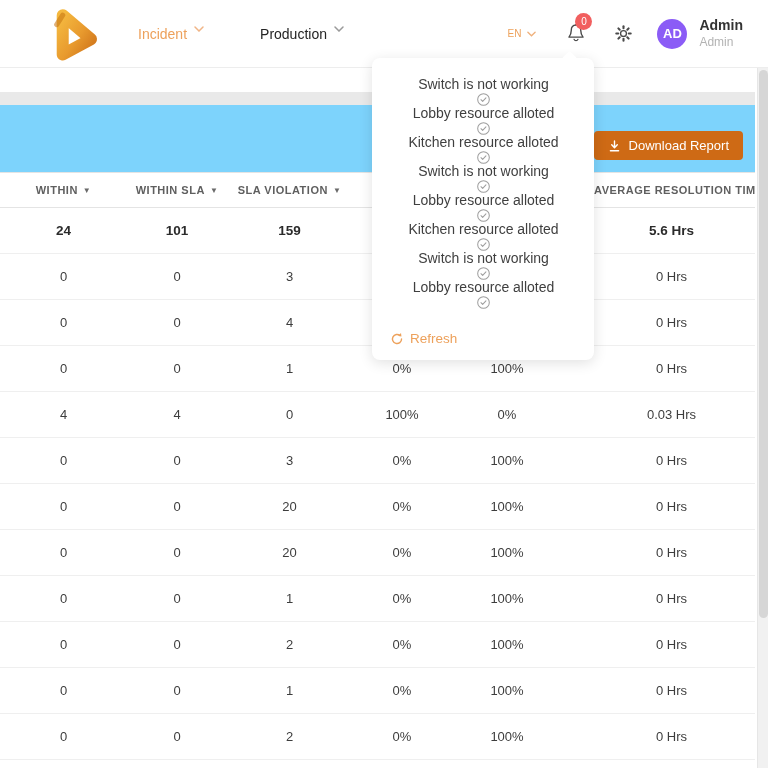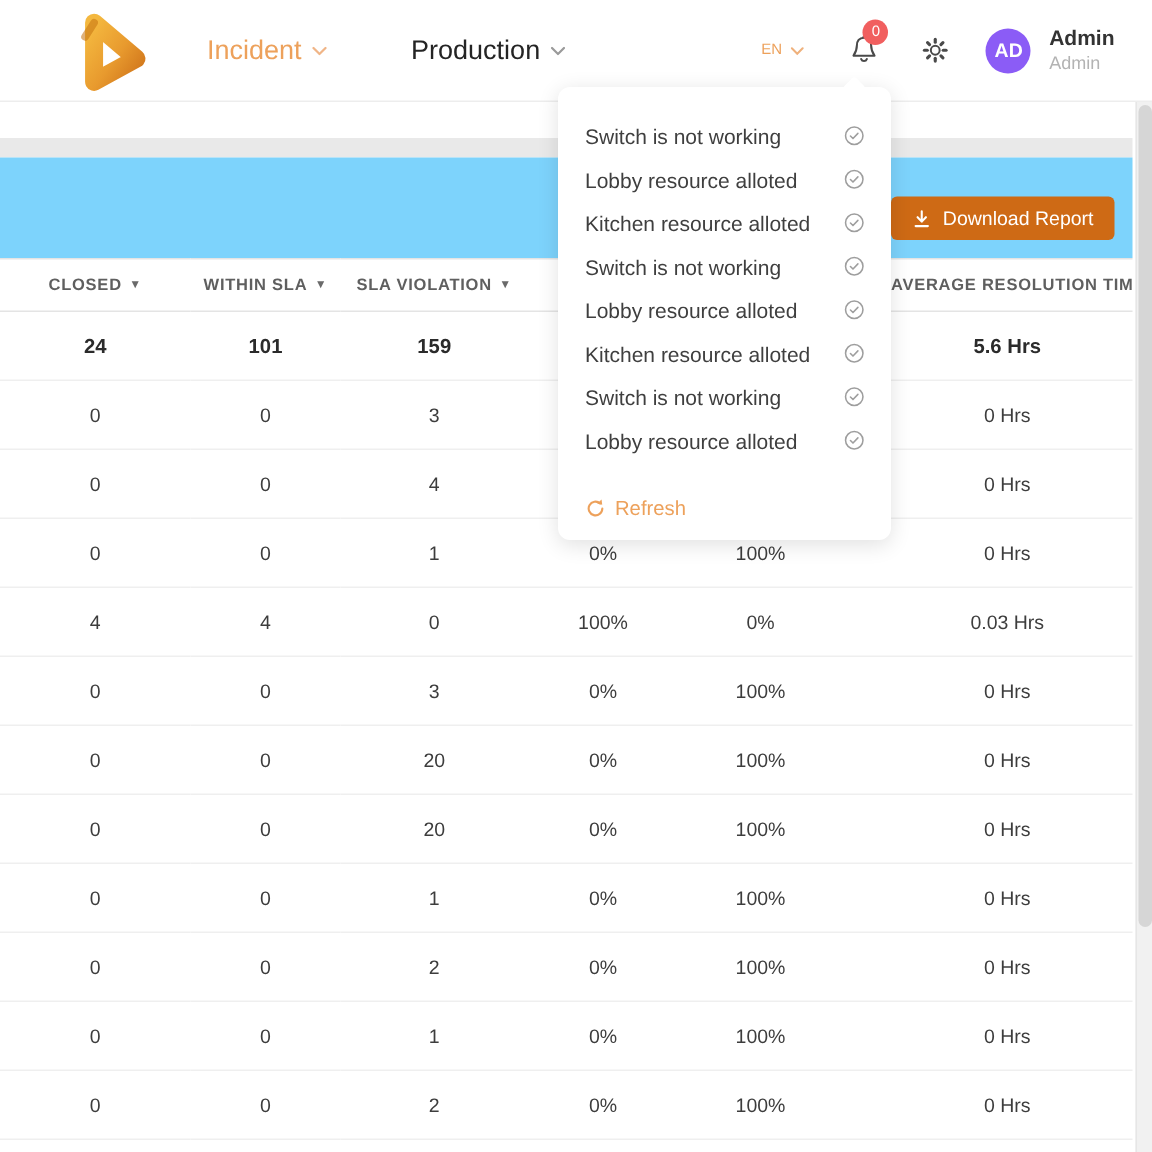--- a/index.html
+++ b/index.html
@@ -14,21 +14,21 @@
   }
   *{margin:0;padding:0;box-sizing:border-box;}
   html,body{width:768px;height:768px;overflow:hidden;background:#fff;}
   body{font-family:"Liberation Sans","DejaVu Sans",sans-serif;color:var(--text-mid);}
   .app{position:relative;width:768px;height:768px;background:#fff;overflow:hidden;}
 
   
   .topbar{height:68px;display:flex;align-items:center;border-bottom:1px solid #ededed;background:#fff;position:relative;z-index:10;}
   .logo-wrap{margin-left:28px;width:80px;height:62px;display:flex;align-items:center;}
   .nav{display:flex;align-items:center;gap:56px;margin-left:30px;}
-  .nav-item{display:flex;align-items:center;gap:7px;font-size:18px;cursor:pointer;}
+  .nav-item{display:flex;align-items:flex-start;gap:7px;font-size:14px;cursor:pointer;}
   .nav-item.active{color:var(--accent);}
   .nav-item.plain{color:#242424;font-weight:normal;}
   .hd-right{margin-left:auto;display:flex;align-items:center;padding-right:25px;}
   .lang{display:flex;align-items:center;gap:6px;color:var(--accent);font-size:10px;cursor:pointer;}
   .bell-wrap{position:relative;margin-left:30px;cursor:pointer;width:22px;height:24px;}
   .badge{position:absolute;top:-9px;left:9px;min-width:17px;height:17px;border-radius:9px;background:var(--badge);color:#fff;font-size:10px;display:flex;align-items:center;justify-content:center;padding:0 4px;}
   .gear{margin-left:26px;cursor:pointer;display:flex;align-items:center;}
   .avatar{margin-left:24px;width:30px;height:30px;border-radius:50%;background:#8b5cf6;color:#fff;font-size:13px;font-weight:bold;display:flex;align-items:center;justify-content:center;cursor:pointer;}
   .user-block{margin-left:12px;line-height:1.25;}
   .user-name{font-size:14px;font-weight:bold;color:#333;}
@@ -48,21 +48,21 @@
   thead th .caret{font-size:8px;color:#6a6a6a;margin-left:5px;vertical-align:1px;}
   thead th.last{padding-left:32px;text-align:left;}
   tbody td{height:46px;font-size:13px;color:#3d3d3d;text-align:center;border-bottom:1px solid var(--border-light);white-space:nowrap;overflow:hidden;}
   tbody td.last{padding-left:26px;}
   tbody tr.totals td{font-weight:bold;color:#2b2b2b;font-size:13.5px;}
 
   
   .dropdown{position:absolute;left:372px;top:58px;width:222px;height:302px;background:#fff;border-radius:8px;box-shadow:0 3px 14px rgba(0,0,0,.12);z-index:50;}
   .dropdown .notch{position:absolute;top:-5px;left:192px;width:11px;height:11px;background:#fff;transform:rotate(45deg);border-radius:2px;}
   .notif-list{padding-top:18px;}
-  .notif-item{height:29px;display:flex;align-items:center;justify-content:space-between;padding:0 17px 0 18px;cursor:pointer;}
+  .notif-item{height:29px;display:flex;align-items:center;justify-content:space-between;padding:0 17px 0 18px;cursor:pointer;flex-direction:column;}
   .notif-label{font-size:14px;color:#3f3f3f;font-weight:500;white-space:nowrap;}
   .notif-check{display:flex;align-items:center;cursor:pointer;}
   .dropdown-footer{position:absolute;left:18px;right:20px;bottom:14px;display:flex;align-items:center;justify-content:space-between;}
   .mark-all{display:flex;align-items:center;gap:7px;font-size:13.5px;color:#4c4c4c;font-weight:500;cursor:pointer;}
   .refresh{display:flex;align-items:center;gap:6px;font-size:13.5px;color:var(--accent);font-weight:500;cursor:pointer;}
 
   
   .scroll-track{position:absolute;top:68px;right:0;width:11px;bottom:0;background:#f1f1f1;border-left:1px solid #e6e6e6;z-index:60;}
   .scroll-thumb{position:absolute;top:2px;left:1px;width:9px;height:548px;background:#d6d6d6;border-radius:5px;cursor:pointer;}
 
@@ -158,21 +158,21 @@
     <colgroup>
       <col style="width:127px">
         <col style="width:100px">
         <col style="width:125px">
       <col style="width:100px">
         <col style="width:110px">
         <col style="width:193px">
     </colgroup>
     <thead>
       <tr id="header-row">
-          <th><span>CLOSED</span><span class="caret">▼</span></th>
+          <th><span>WITHIN</span><span class="caret">▼</span></th>
           <th><span>WITHIN SLA</span><span class="caret">▼</span></th>
           <th><span>SLA VIOLATION</span><span class="caret">▼</span></th>
           <th><span></span></th>
           <th><span></span></th>
           <th class="last"><span>AVERAGE RESOLUTION TIME</span></th>
         </tr>
     </thead>
     <tbody id="table-body">
         <tr class="totals">
           <td>24</td>

